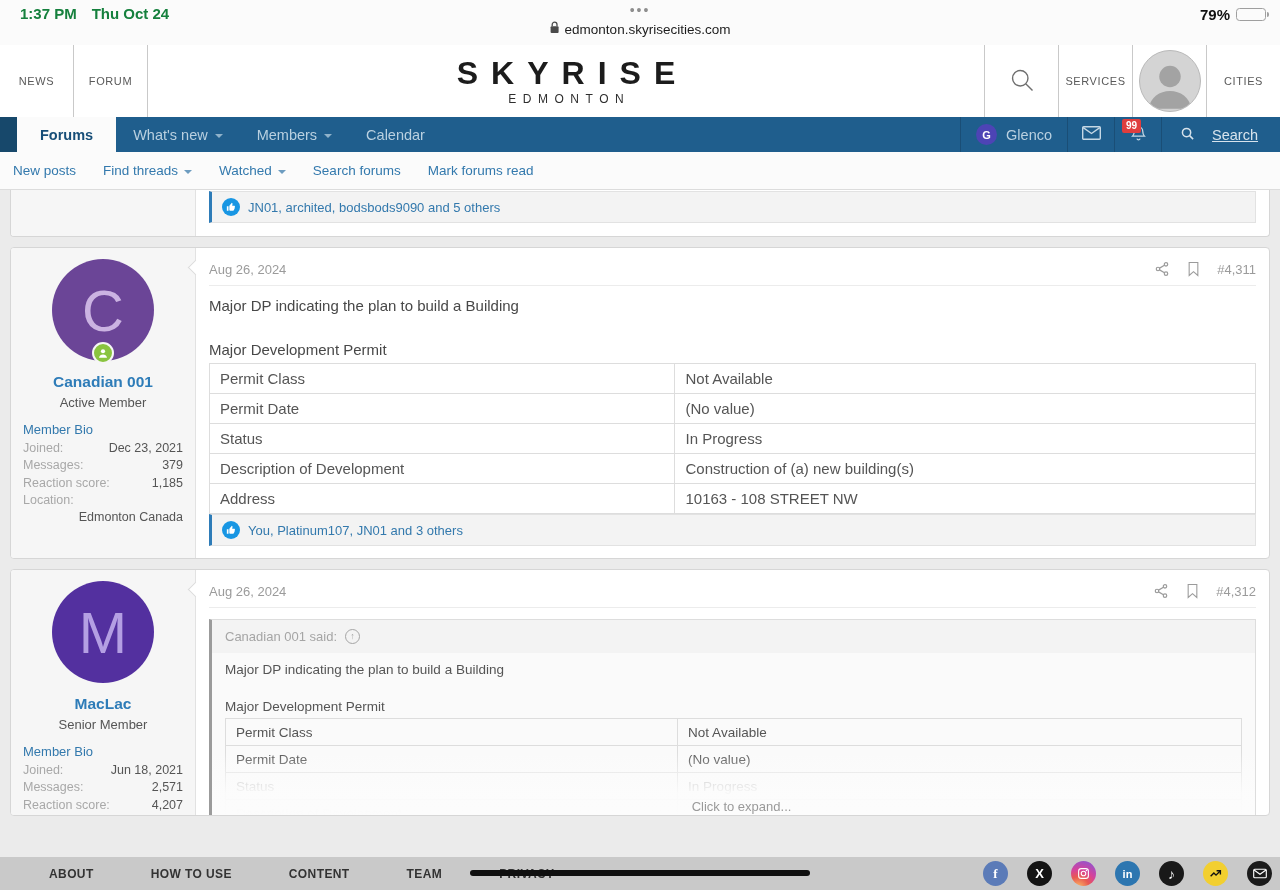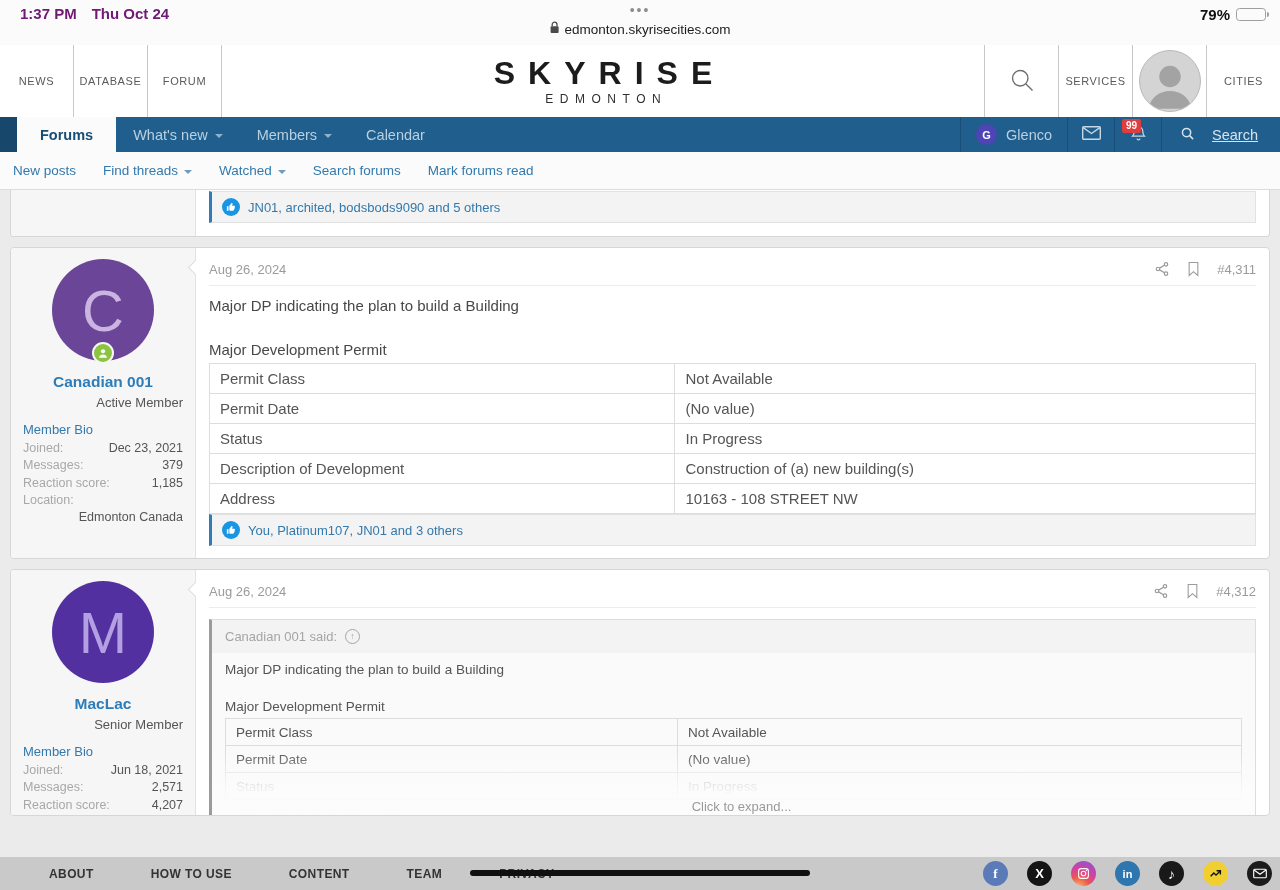--- a/index.html
+++ b/index.html
@@ -1,21 +1,21 @@
 <!DOCTYPE html>
 <html><head>
 <meta charset="utf-8">
 <style>
   html,body{margin:0;padding:0;overflow:hidden;background:#ebebeb;}
   *{box-sizing:border-box;}
   #screen{position:relative;width:1280px;height:890px;background:#ebebeb;font-family:"Liberation Sans",sans-serif;-webkit-font-smoothing:antialiased;}
 
   
   .statusbar{position:absolute;top:0;left:0;width:100%;height:45px;background:#fbfbfb;}
-  .sb-left{position:absolute;left:20px;top:5px;font-size:15px;font-weight:700;color:#701a75;display:flex;gap:15px;}
+  .sb-left{position:absolute;left:20px;top:5px;font-size:15px;font-weight:700;color:#15803d;display:flex;gap:15px;}
   .sb-dots{position:absolute;left:50%;transform:translateX(-50%);top:2px;color:#8e8e8e;font-size:14px;letter-spacing:2px;}
   .sb-url{position:absolute;left:50%;transform:translateX(-50%);top:21px;display:flex;align-items:center;gap:5px;font-size:13.5px;color:#1c1c1c;}
   .sb-right{position:absolute;right:14px;top:6px;display:flex;align-items:center;gap:6px;font-size:15px;font-weight:600;color:#101010;}
   .battery{position:relative;width:30px;height:13px;border:1px solid #9f9f9f;border-radius:3.5px;padding:1.5px;}
   .battery-fill{width:79%;height:100%;background:#151515;border-radius:1.5px;}
   .battery-nub{position:absolute;right:-4px;top:3px;width:2.5px;height:5px;background:#9f9f9f;border-radius:0 2px 2px 0;}
 
   
   .siteheader{position:absolute;top:45px;left:0;width:100%;height:72px;background:#ffffff;display:flex;align-items:stretch;}
   .hcell{display:flex;align-items:center;justify-content:center;font-size:11px;color:#5a5a5a;letter-spacing:.6px;cursor:pointer;}
@@ -73,21 +73,21 @@
   .report-link{color:#3379ad;cursor:pointer;}
   .actions-right{display:flex;align-items:center;gap:19px;}
   .like-btn{display:flex;align-items:center;gap:6px;font-weight:700;color:#333;cursor:pointer;}
   .quote-btn,.reply-btn{color:#3379ad;display:flex;align-items:center;gap:4px;cursor:pointer;}
   .plus{font-size:15px;line-height:1;}
 
   
   .avatar{width:102px;height:102px;border-radius:50%;margin:0 auto;display:flex;align-items:center;justify-content:center;font-size:58px;color:#cbb3e2;position:relative;cursor:pointer;}
   .online-badge{position:absolute;bottom:-3px;left:50%;transform:translateX(-50%);width:22px;height:22px;border-radius:50%;background:#8ac440;border:2px solid #f6f6f6;display:flex;align-items:center;justify-content:center;}
   .uname{color:#2e7cb8;font-weight:700;font-size:15.5px;margin-top:12px;cursor:pointer;}
-  .utitle{color:#555;font-size:13px;margin-top:4px;text-align:right;}
+  .utitle{color:#555;font-size:13px;margin-top:4px;}
   .ubio{color:#3379ad;font-size:13px;text-align:left;margin:12px 0 3px;cursor:pointer;}
   .stat{display:flex;justify-content:space-between;font-size:12.5px;line-height:1.38;}
   .stat .k{color:#a8a8a8;}
   .stat .v{color:#555;}
   .loc-val{text-align:right;font-size:12.5px;color:#555;line-height:1.38;}
 
   
   .quote{border:1px solid #ddd;border-left:3px solid #9b9b9b;background:#fafafa;position:relative;overflow:hidden;height:200px;}
   .quote-head{padding:9px 13px;background:#f3f3f3;color:#a5a5a5;font-size:13px;display:flex;align-items:center;gap:8px;cursor:pointer;}
   .expand-icon{width:15px;height:15px;border:1px solid #a5a5a5;border-radius:50%;display:flex;align-items:center;justify-content:center;font-size:9px;color:#a5a5a5;line-height:1;}
@@ -135,21 +135,20 @@
       <span>edmonton.skyrisecities.com</span>
     </div>
     <div class="sb-right">
       <span>79%</span>
       <span class="battery"><span class="battery-fill"></span><span class="battery-nub"></span></span>
     </div>
   </div>
 
   <div class="siteheader">
     <div class="hcell l">NEWS</div>
-    <div class="hcell l">DATABASE</div>
     <div class="hcell l">FORUM</div>
     <div class="logo">
       <div class="logo-title">SKYRISE</div>
       <div class="logo-sub">EDMONTON</div>
     </div>
     <div class="hcell r">
       <span><svg width="28" height="28" viewBox="0 0 24 24" fill="none" stroke="#6e6e6e" stroke-width="1.2">
             <circle cx="10.5" cy="10.5" r="6.6"></circle>
             <line x1="15.4" y1="15.4" x2="21" y2="21"></line>
           </svg></span>

